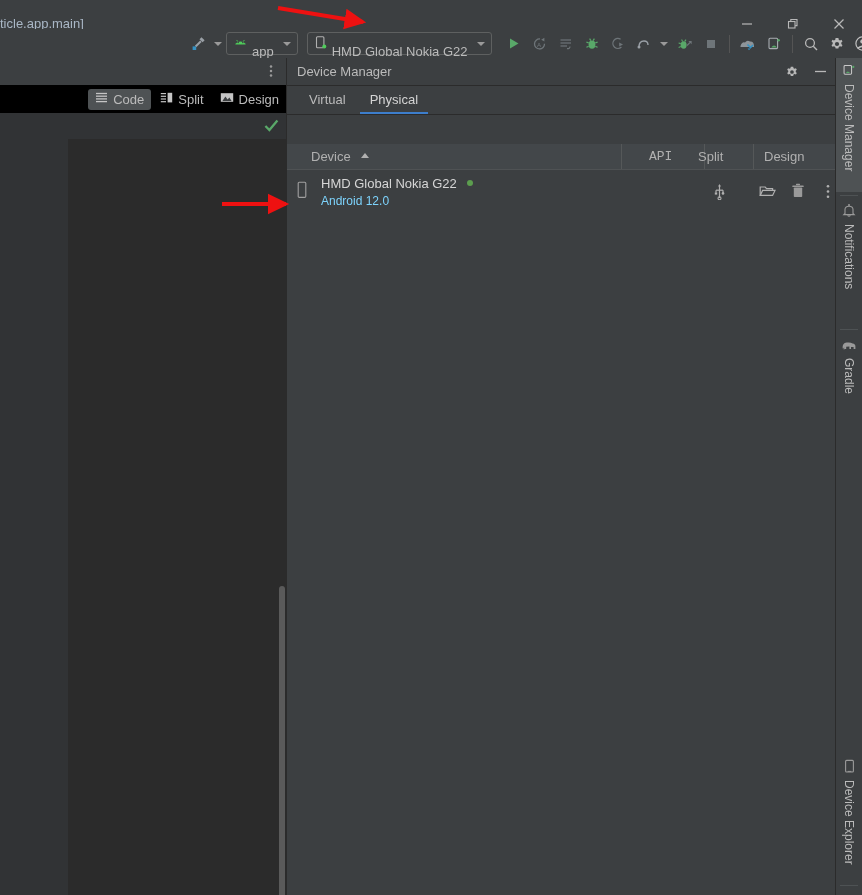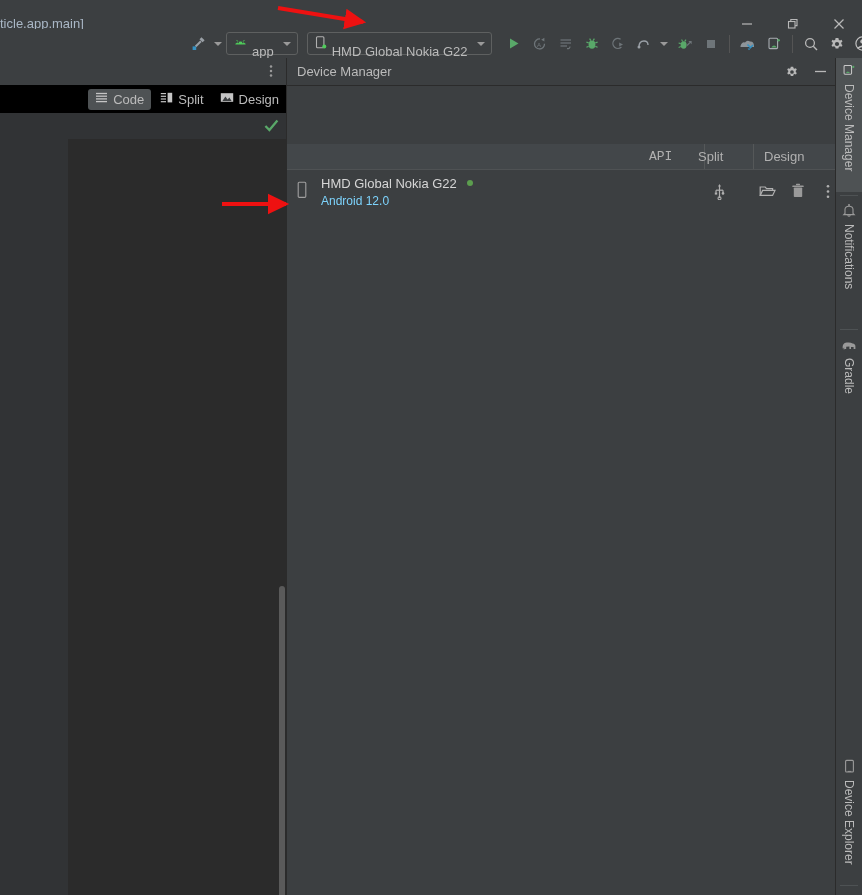--- a/index.html
+++ b/index.html
@@ -403,24 +403,36 @@
           </svg>
         </div>
         <div class="dm-hdr-ico" style="margin-left:6px;">
           <svg width="13" height="13" viewBox="0 0 13 13">
               <line x1="1" y1="6.5" x2="12" y2="6.5" stroke="#b8b8b8" stroke-width="1.3"></line>
             </svg>
         </div>
       </div>
     </div>
 
+    <div class="dm-tabs">
+      <div class="dm-tab">
+        <span>Virtual</span>
+      </div>
+      <div class="dm-tab active">
+        <span>Physical</span>
+      </div>
+    </div>
 
 
     <div class="dm-table">
       <div class="thead">
+        <div class="th" style="left:14px;width:321px;">
+          <span>Device</span>
+          <span class="sort-asc"></span>
+        </div>
         <div class="th" style="left:352px;width:66px;font-family:Liberation Mono, monospace;">
           <span>API</span>
         </div>
         <div class="th" style="left:401px;width:66px;">
           <span>Split</span>
         </div>
         <div class="th" style="left:467px;width:83px;border-right:none;">
           <span>Design</span>
         </div>
       </div>

